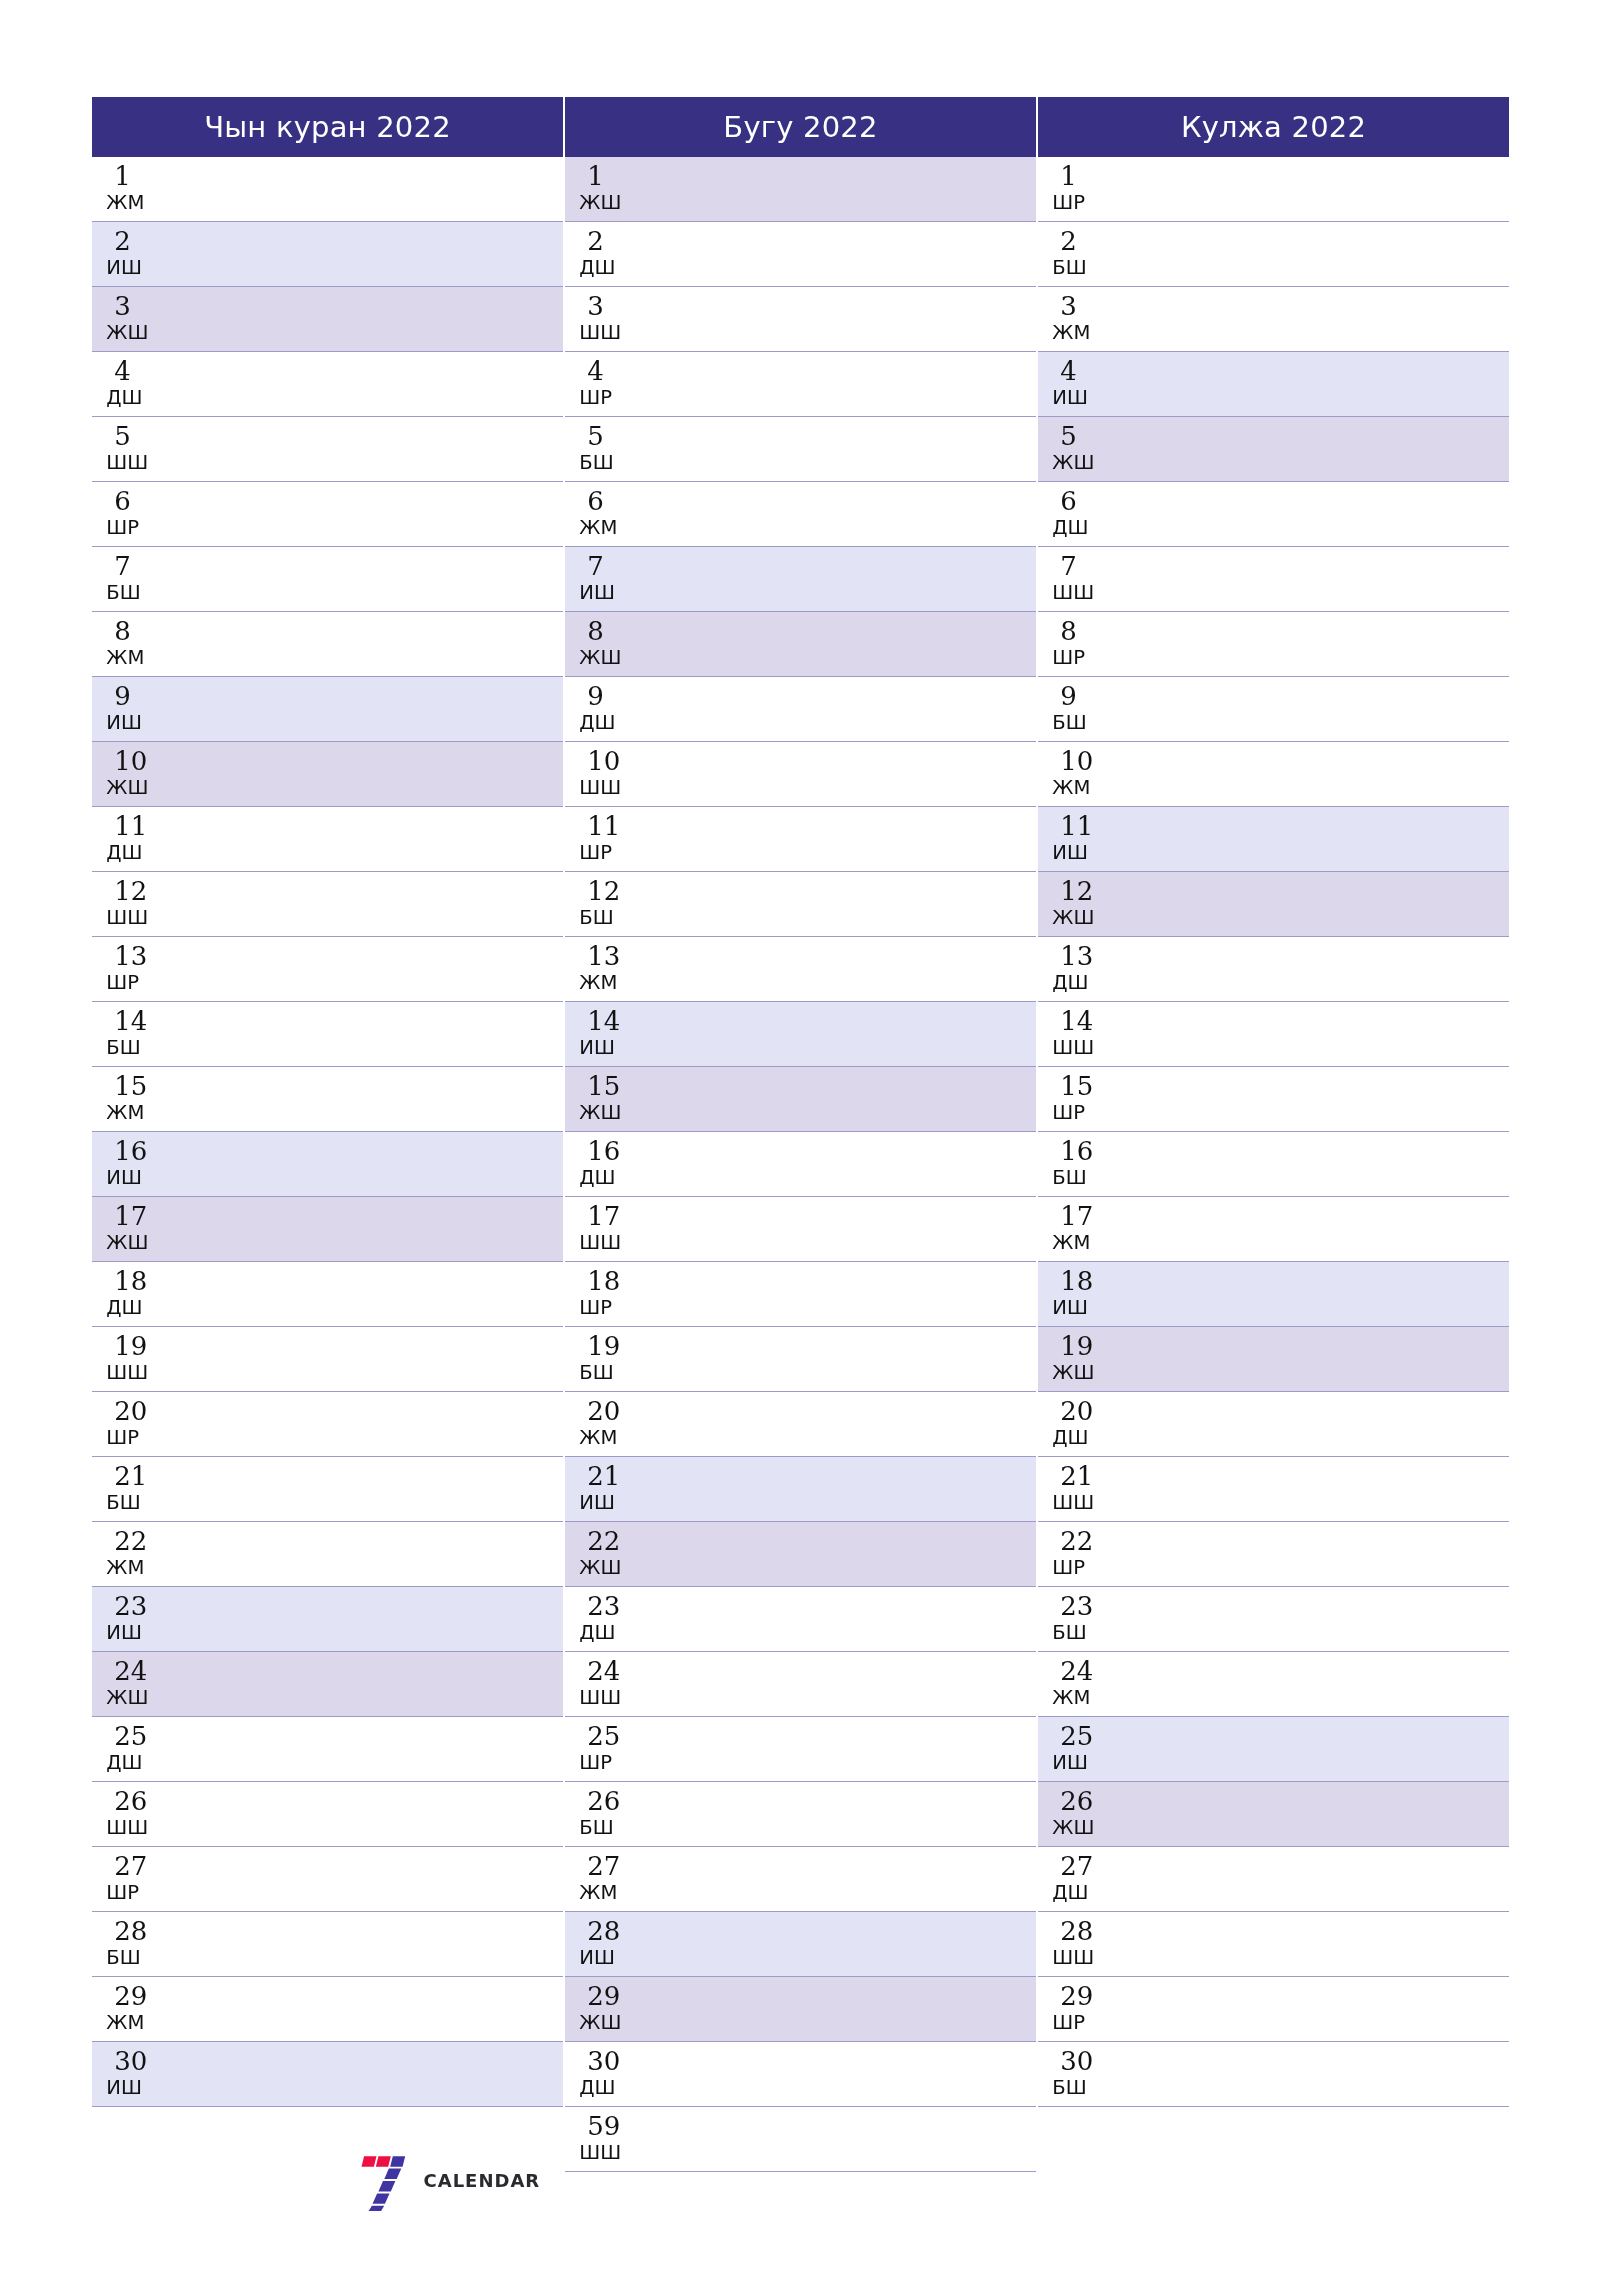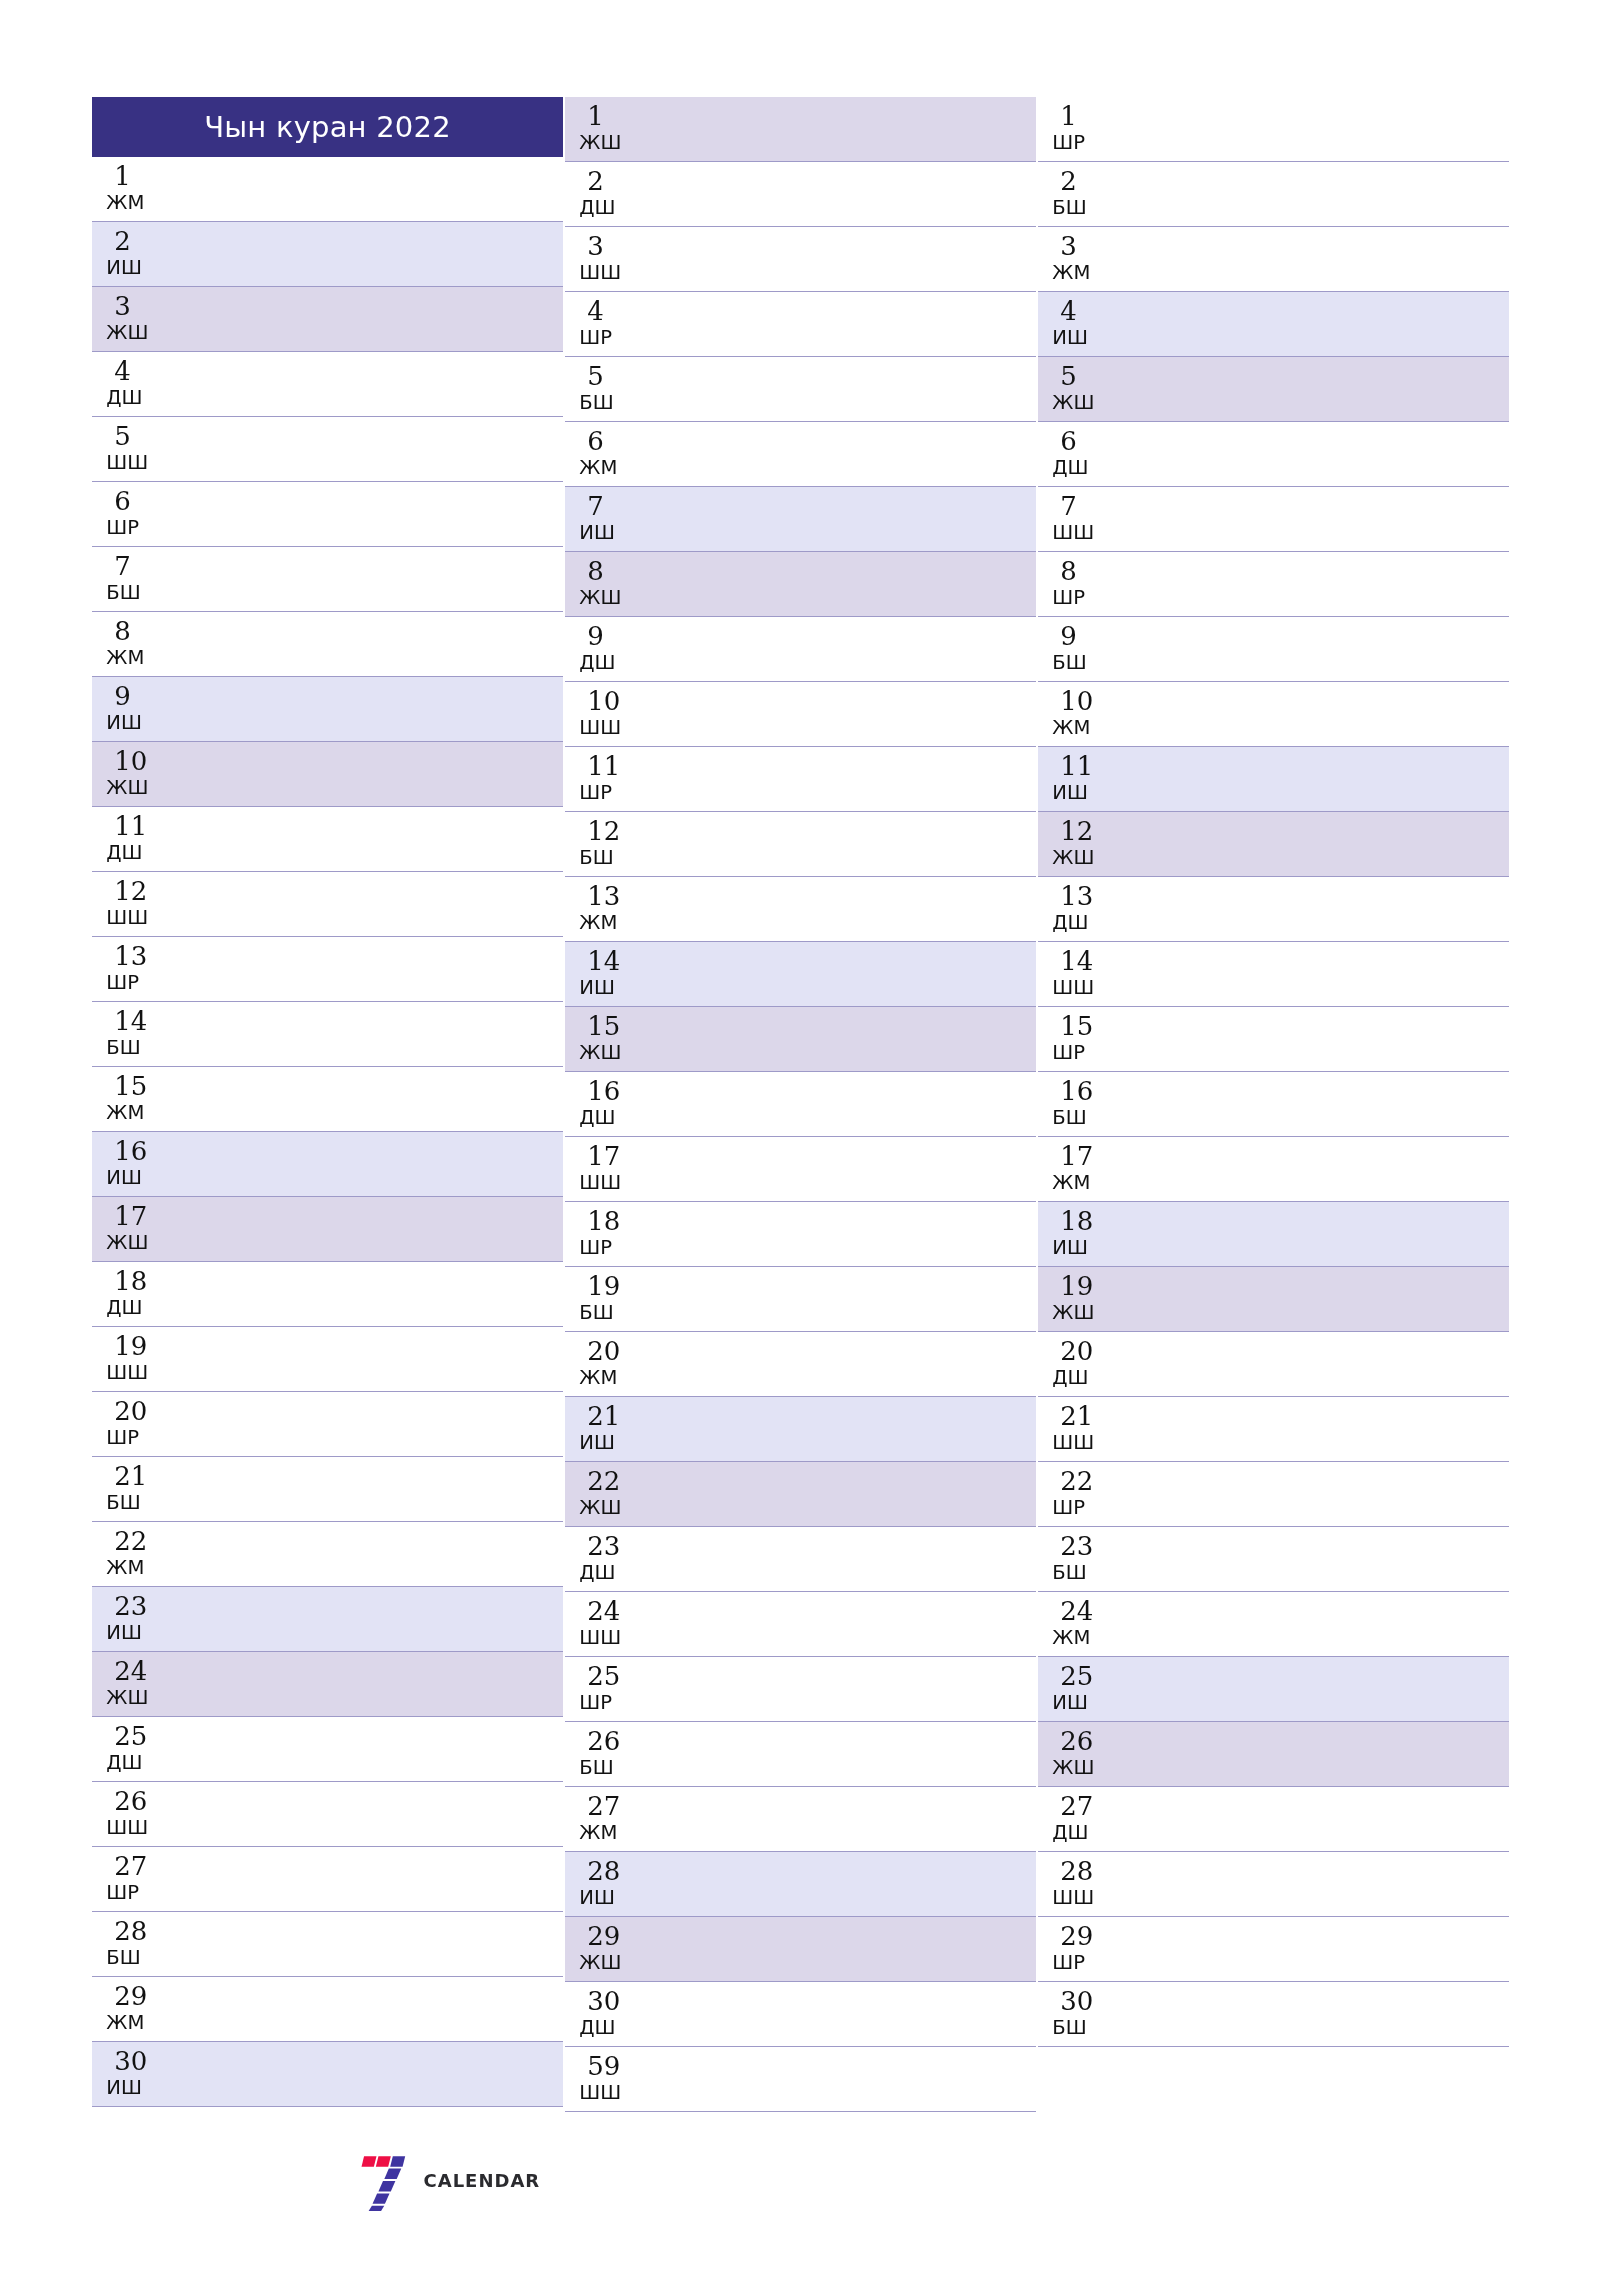--- a/index.html
+++ b/index.html
@@ -256,20 +256,21 @@
             <span class="day-num">29</span>
             <span class="day-wd">ЖМ</span>
           </div>
           <div class="day-row sun">
             <span class="day-num">30</span>
             <span class="day-wd">ИШ</span>
           </div>
         </div>
       </div>
       <div class="month-col">
+        <div class="month-header">Бугу 2022</div>
         <div class="days">
           <div class="day-row sat">
             <span class="day-num">1</span>
             <span class="day-wd">ЖШ</span>
           </div>
           <div class="day-row">
             <span class="day-num">2</span>
             <span class="day-wd">ДШ</span>
           </div>
           <div class="day-row">
@@ -384,20 +385,21 @@
             <span class="day-num">30</span>
             <span class="day-wd">ДШ</span>
           </div>
           <div class="day-row">
             <span class="day-num">59</span>
             <span class="day-wd">ШШ</span>
           </div>
         </div>
       </div>
       <div class="month-col">
+        <div class="month-header">Кулжа 2022</div>
         <div class="days">
           <div class="day-row">
             <span class="day-num">1</span>
             <span class="day-wd">ШР</span>
           </div>
           <div class="day-row">
             <span class="day-num">2</span>
             <span class="day-wd">БШ</span>
           </div>
           <div class="day-row">

